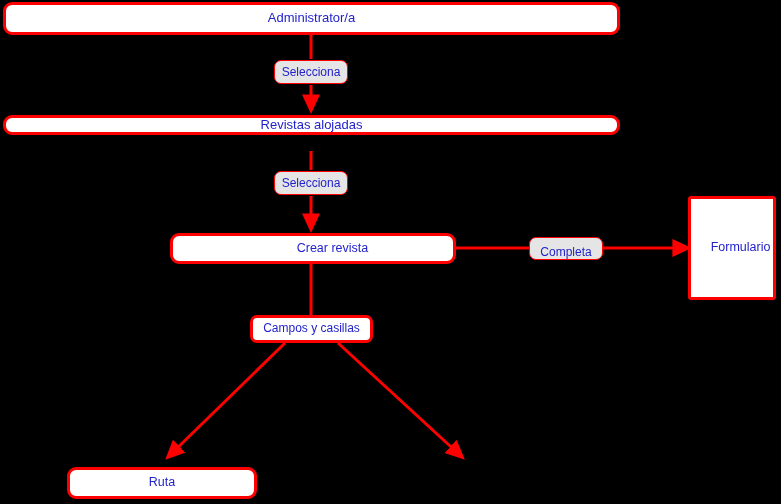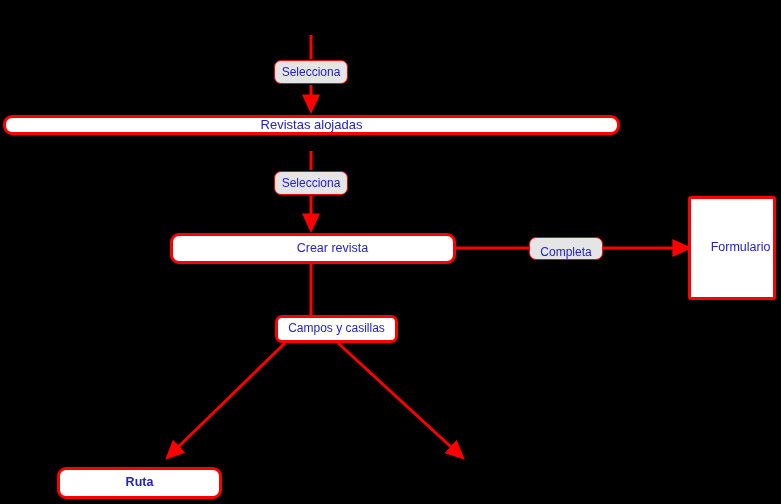--- a/index.html
+++ b/index.html
@@ -85,20 +85,23 @@
 
     <line x1="603" y1="248" x2="688" y2="248" stroke="#ff0000" stroke-width="3" marker-end="url(#arrowhead)"></line>
 
     <line x1="311" y1="264" x2="311" y2="315" stroke="#ff0000" stroke-width="3"></line>
 
     <line x1="285" y1="343" x2="168" y2="457" stroke="#ff0000" stroke-width="3" marker-end="url(#arrowhead)"></line>
 
     <line x1="338" y1="343" x2="462" y2="457" stroke="#ff0000" stroke-width="3" marker-end="url(#arrowhead)"></line>
   </svg>
 
+  <div class="node rounded big-text" style="left:3px; top:2px; width:617px; height:33px;">
+    <span>Administrator/a</span>
+  </div>
 
   <div class="label-box small-text" style="left:274px; top:60px; width:74px; height:24px;">
     <span>Selecciona</span>
   </div>
 
   <div class="node rounded big-text" style="left:3px; top:115px; width:617px; height:20px;">
     <span>Revistas alojadas</span>
   </div>
 
   <div class="label-box small-text" style="left:274px; top:171px; width:74px; height:24px;">
@@ -110,22 +113,22 @@
   </div>
 
   <div class="label-box small-text" style="left:529px; top:237px; width:74px; height:23px;align-items:flex-end;">
     <span>Completa</span>
   </div>
 
   <div class="node square mid-text" style="left:688px; top:196px; width:88px; height:104px;">
     <span>Formulario</span>
   </div>
 
-  <div class="node pill small-text" style="left:250px; top:315px; width:123px; height:28px;margin-left:25px;">
+  <div class="node pill small-text" style="left:250px; top:315px; width:123px; height:28px;">
     <span>Campos y casillas</span>
   </div>
 
-  <div class="node rounded mid-text" style="left:57px; top:467px; width:165px; height:32px;font-weight:bold;">
+  <div class="node rounded mid-text" style="left:67px; top:467px; width:190px; height:32px;">
     <span>Ruta</span>
   </div>
 
 
 </div>
 
 </body></html>

